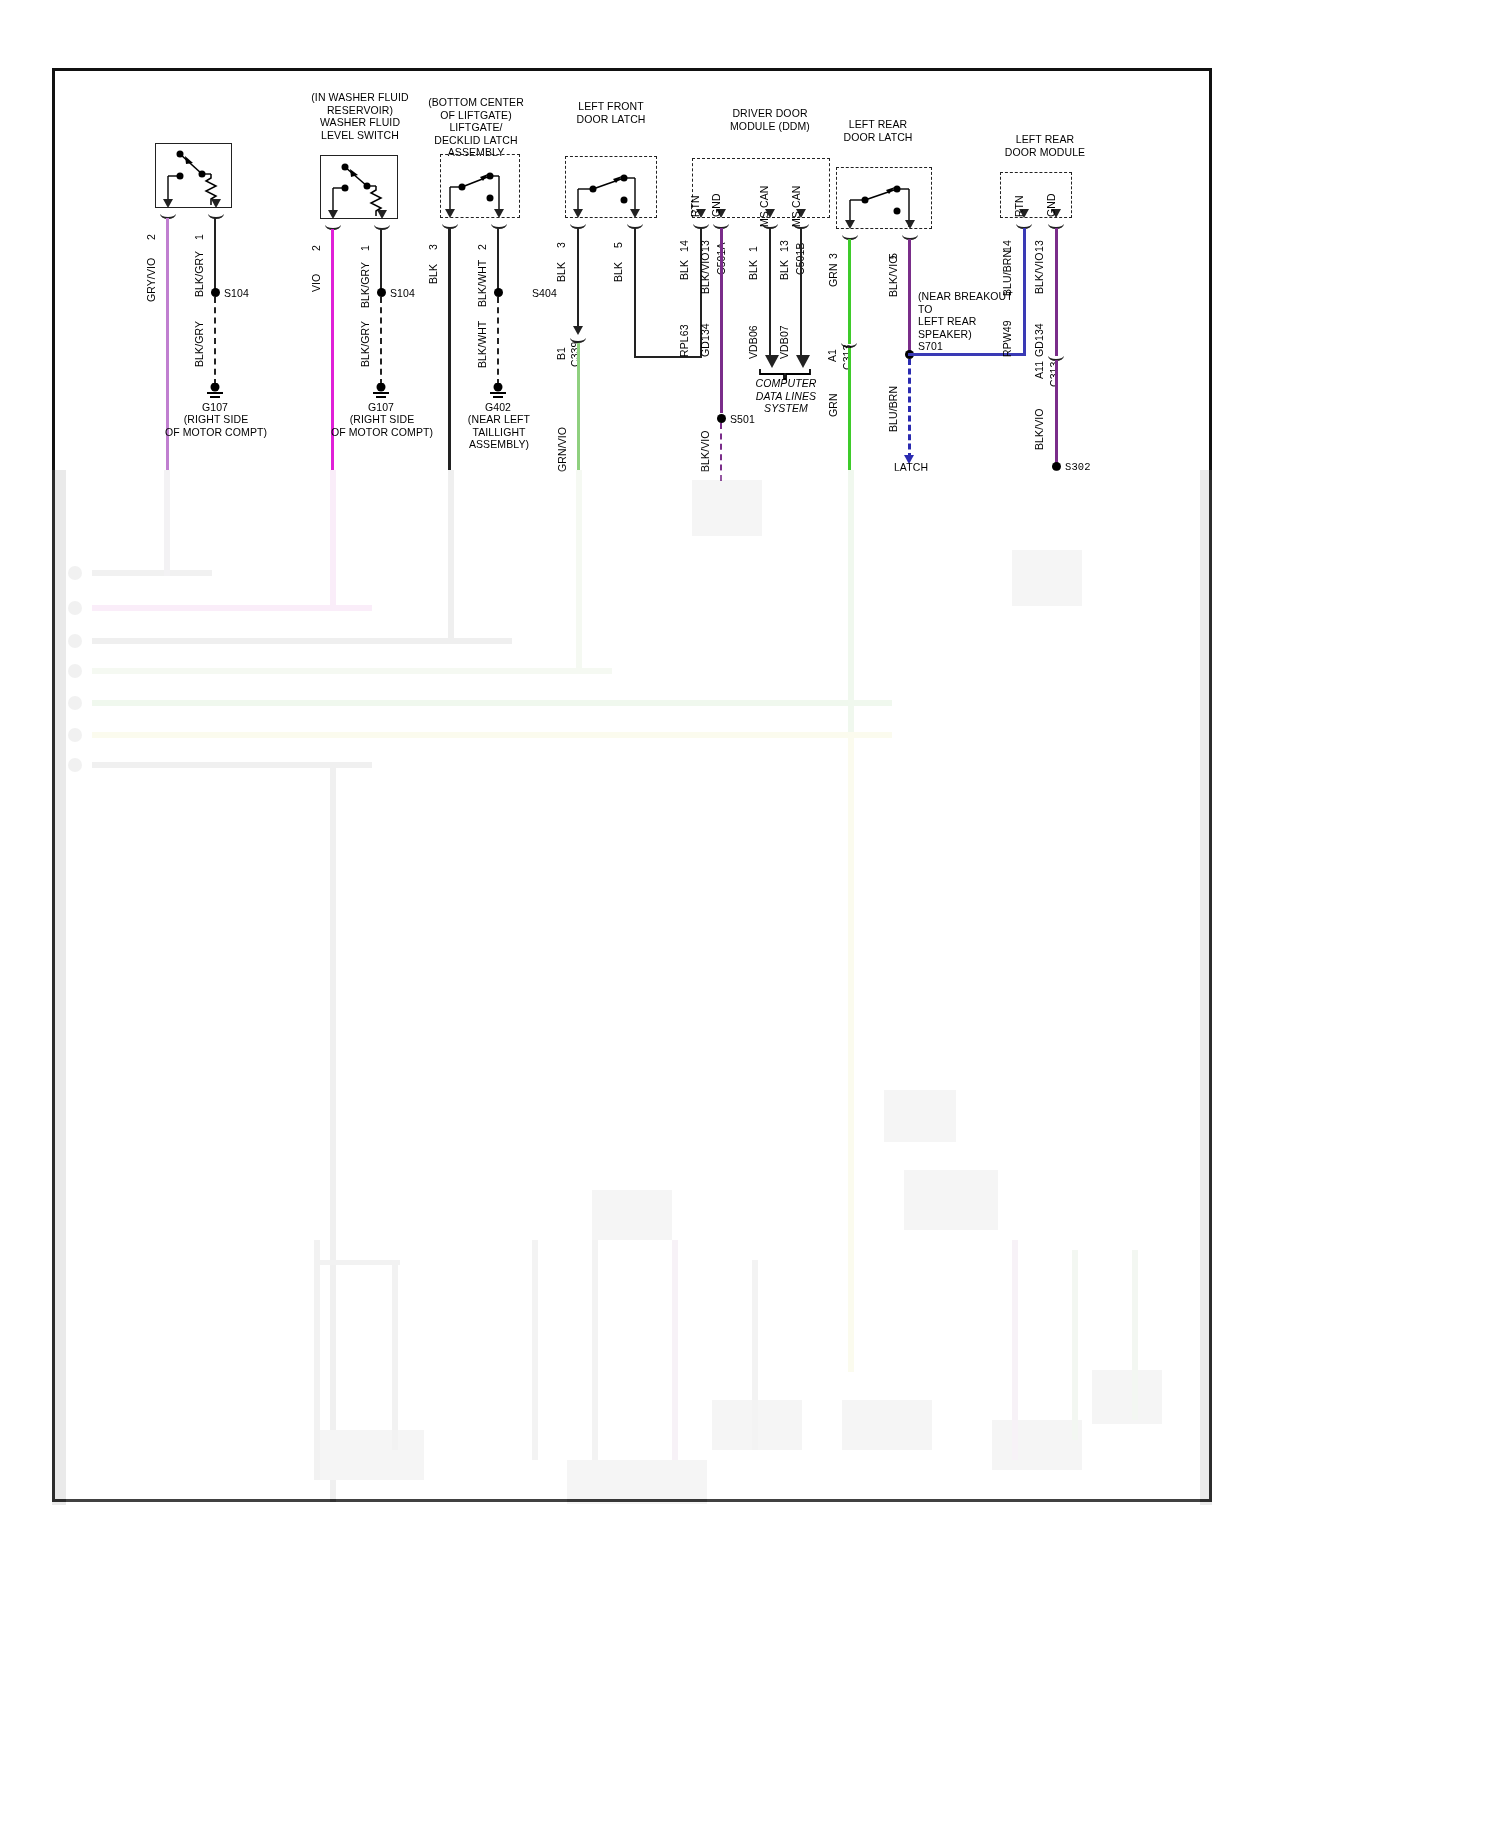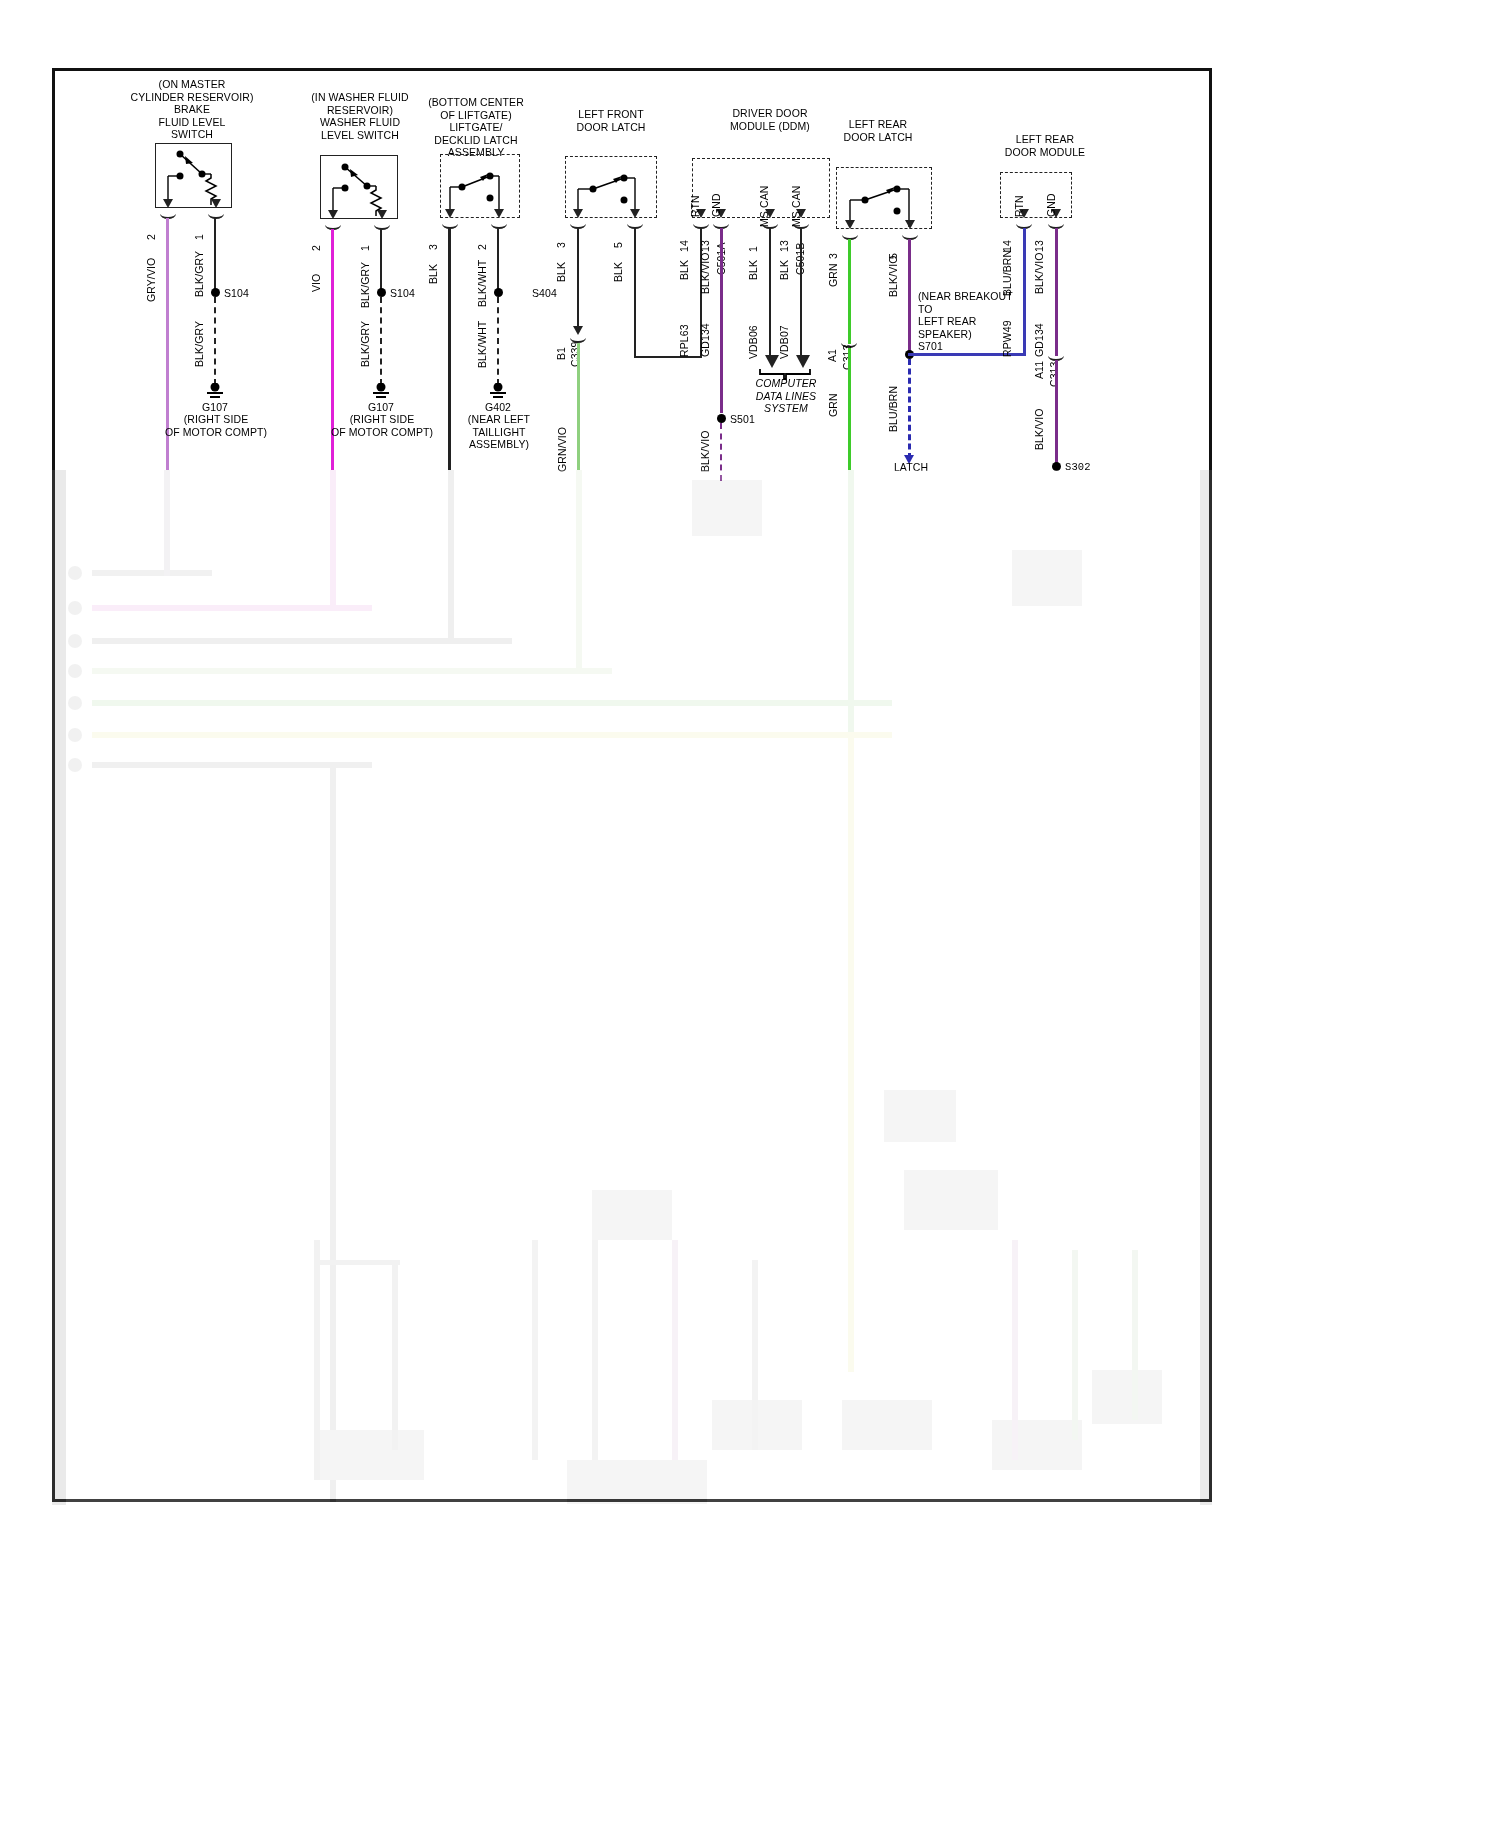--- a/index.html
+++ b/index.html
@@ -110,25 +110,20 @@
   }
 </style>
 </head>
 <body>
 
 <div id="page">
 
   <div class="frame-outer-shadow"></div>
   <div class="frame-outer"></div>
 
-  <div class="lbl" style="left:92px; top:78px; width:200px;">(ON MASTER
-CYLINDER RESERVOIR)
-BRAKE
-FLUID LEVEL
-SWITCH</div>
   <div class="box-solid" style="left:155px; top:143px; width:77px; height:65px;"></div>
 
   <svg class="ghost-none" style="position:absolute; left:155px; top:143px;" width="78" height="66">
     <circle cx="25" cy="11" r="3.5" fill="#000"></circle>
     <circle cx="47" cy="31" r="3.5" fill="#000"></circle>
     <line x1="25" y1="11" x2="47" y2="31" stroke="#000" stroke-width="1.6"></line>
     <polygon points="30,13 38,20 31,21" fill="#000"></polygon>
     <circle cx="25" cy="33" r="3.5" fill="#000"></circle>
     <line x1="13" y1="33" x2="25" y2="33" stroke="#000" stroke-width="1.4"></line>
     <line x1="13" y1="33" x2="13" y2="62" stroke="#000" stroke-width="1.4"></line>
@@ -232,21 +227,21 @@
   <svg class="gnd" style="left:487px; top:383px;" width="22" height="18">
     <circle cx="11" cy="4" r="4.5" fill="#000"></circle>
     <line x1="3" y1="10" x2="19" y2="10" stroke="#000" stroke-width="2"></line>
     <line x1="6" y1="14" x2="16" y2="14" stroke="#000" stroke-width="2"></line>
   </svg>
   <div class="lbl" style="left:458px; top:401px; width:80px;">G402</div>
   <div class="lbl" style="left:443px; top:413px; width:112px;">(NEAR LEFT
 TAILLIGHT
 ASSEMBLY)</div>
 
-  <div class="lbl" style="left:548px; top:108px; width:126px;text-align:center;">LEFT FRONT
+  <div class="lbl" style="left:548px; top:100px; width:126px;text-align:center;">LEFT FRONT
 DOOR LATCH</div>
   <div class="box-dashed" style="left:565px; top:156px; width:92px; height:62px;"></div>
   <svg style="position:absolute; left:565px; top:156px;" width="93" height="63">
     <circle cx="28" cy="33" r="3.5" fill="#000"></circle>
     <circle cx="59" cy="22" r="3.5" fill="#000"></circle>
     <line x1="28" y1="33" x2="59" y2="22" stroke="#000" stroke-width="1.6"></line>
     <polygon points="48,23 57,20 51,27" fill="#000"></polygon>
     <circle cx="59" cy="44" r="3.5" fill="#000"></circle>
     <line x1="13" y1="33" x2="28" y2="33" stroke="#000" stroke-width="1.4"></line>
     <line x1="13" y1="33" x2="13" y2="60" stroke="#000" stroke-width="1.4"></line>

